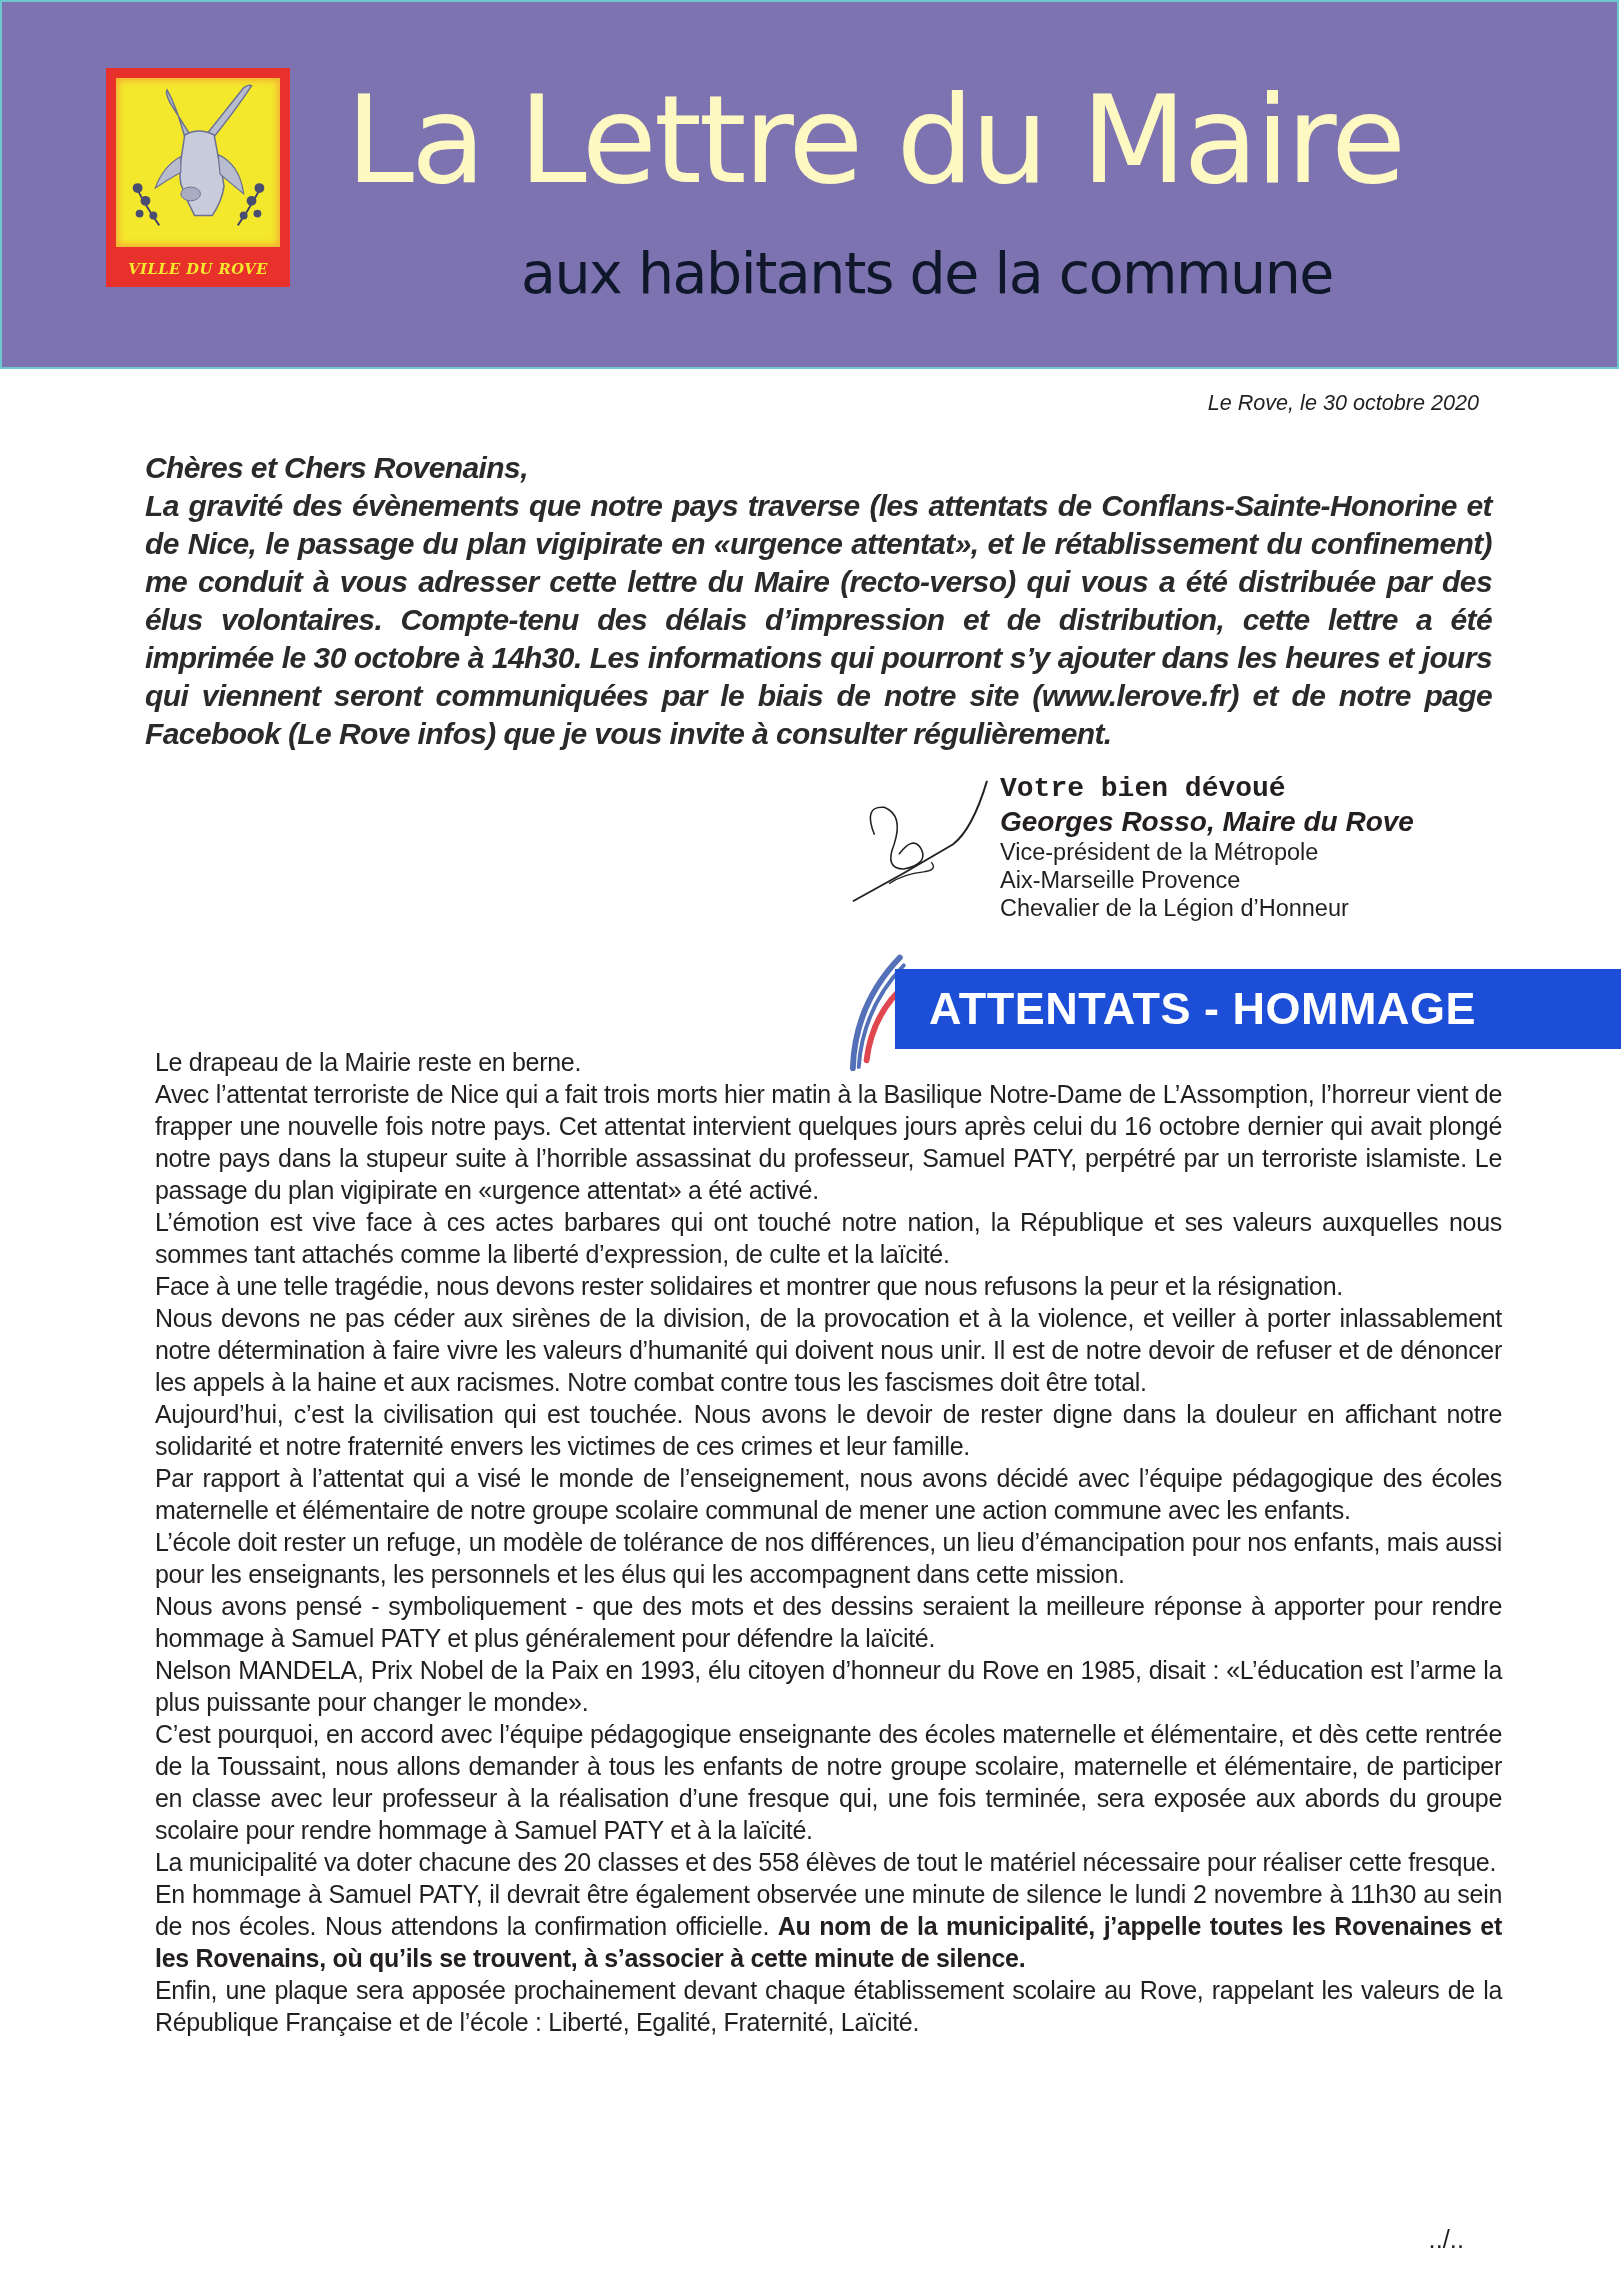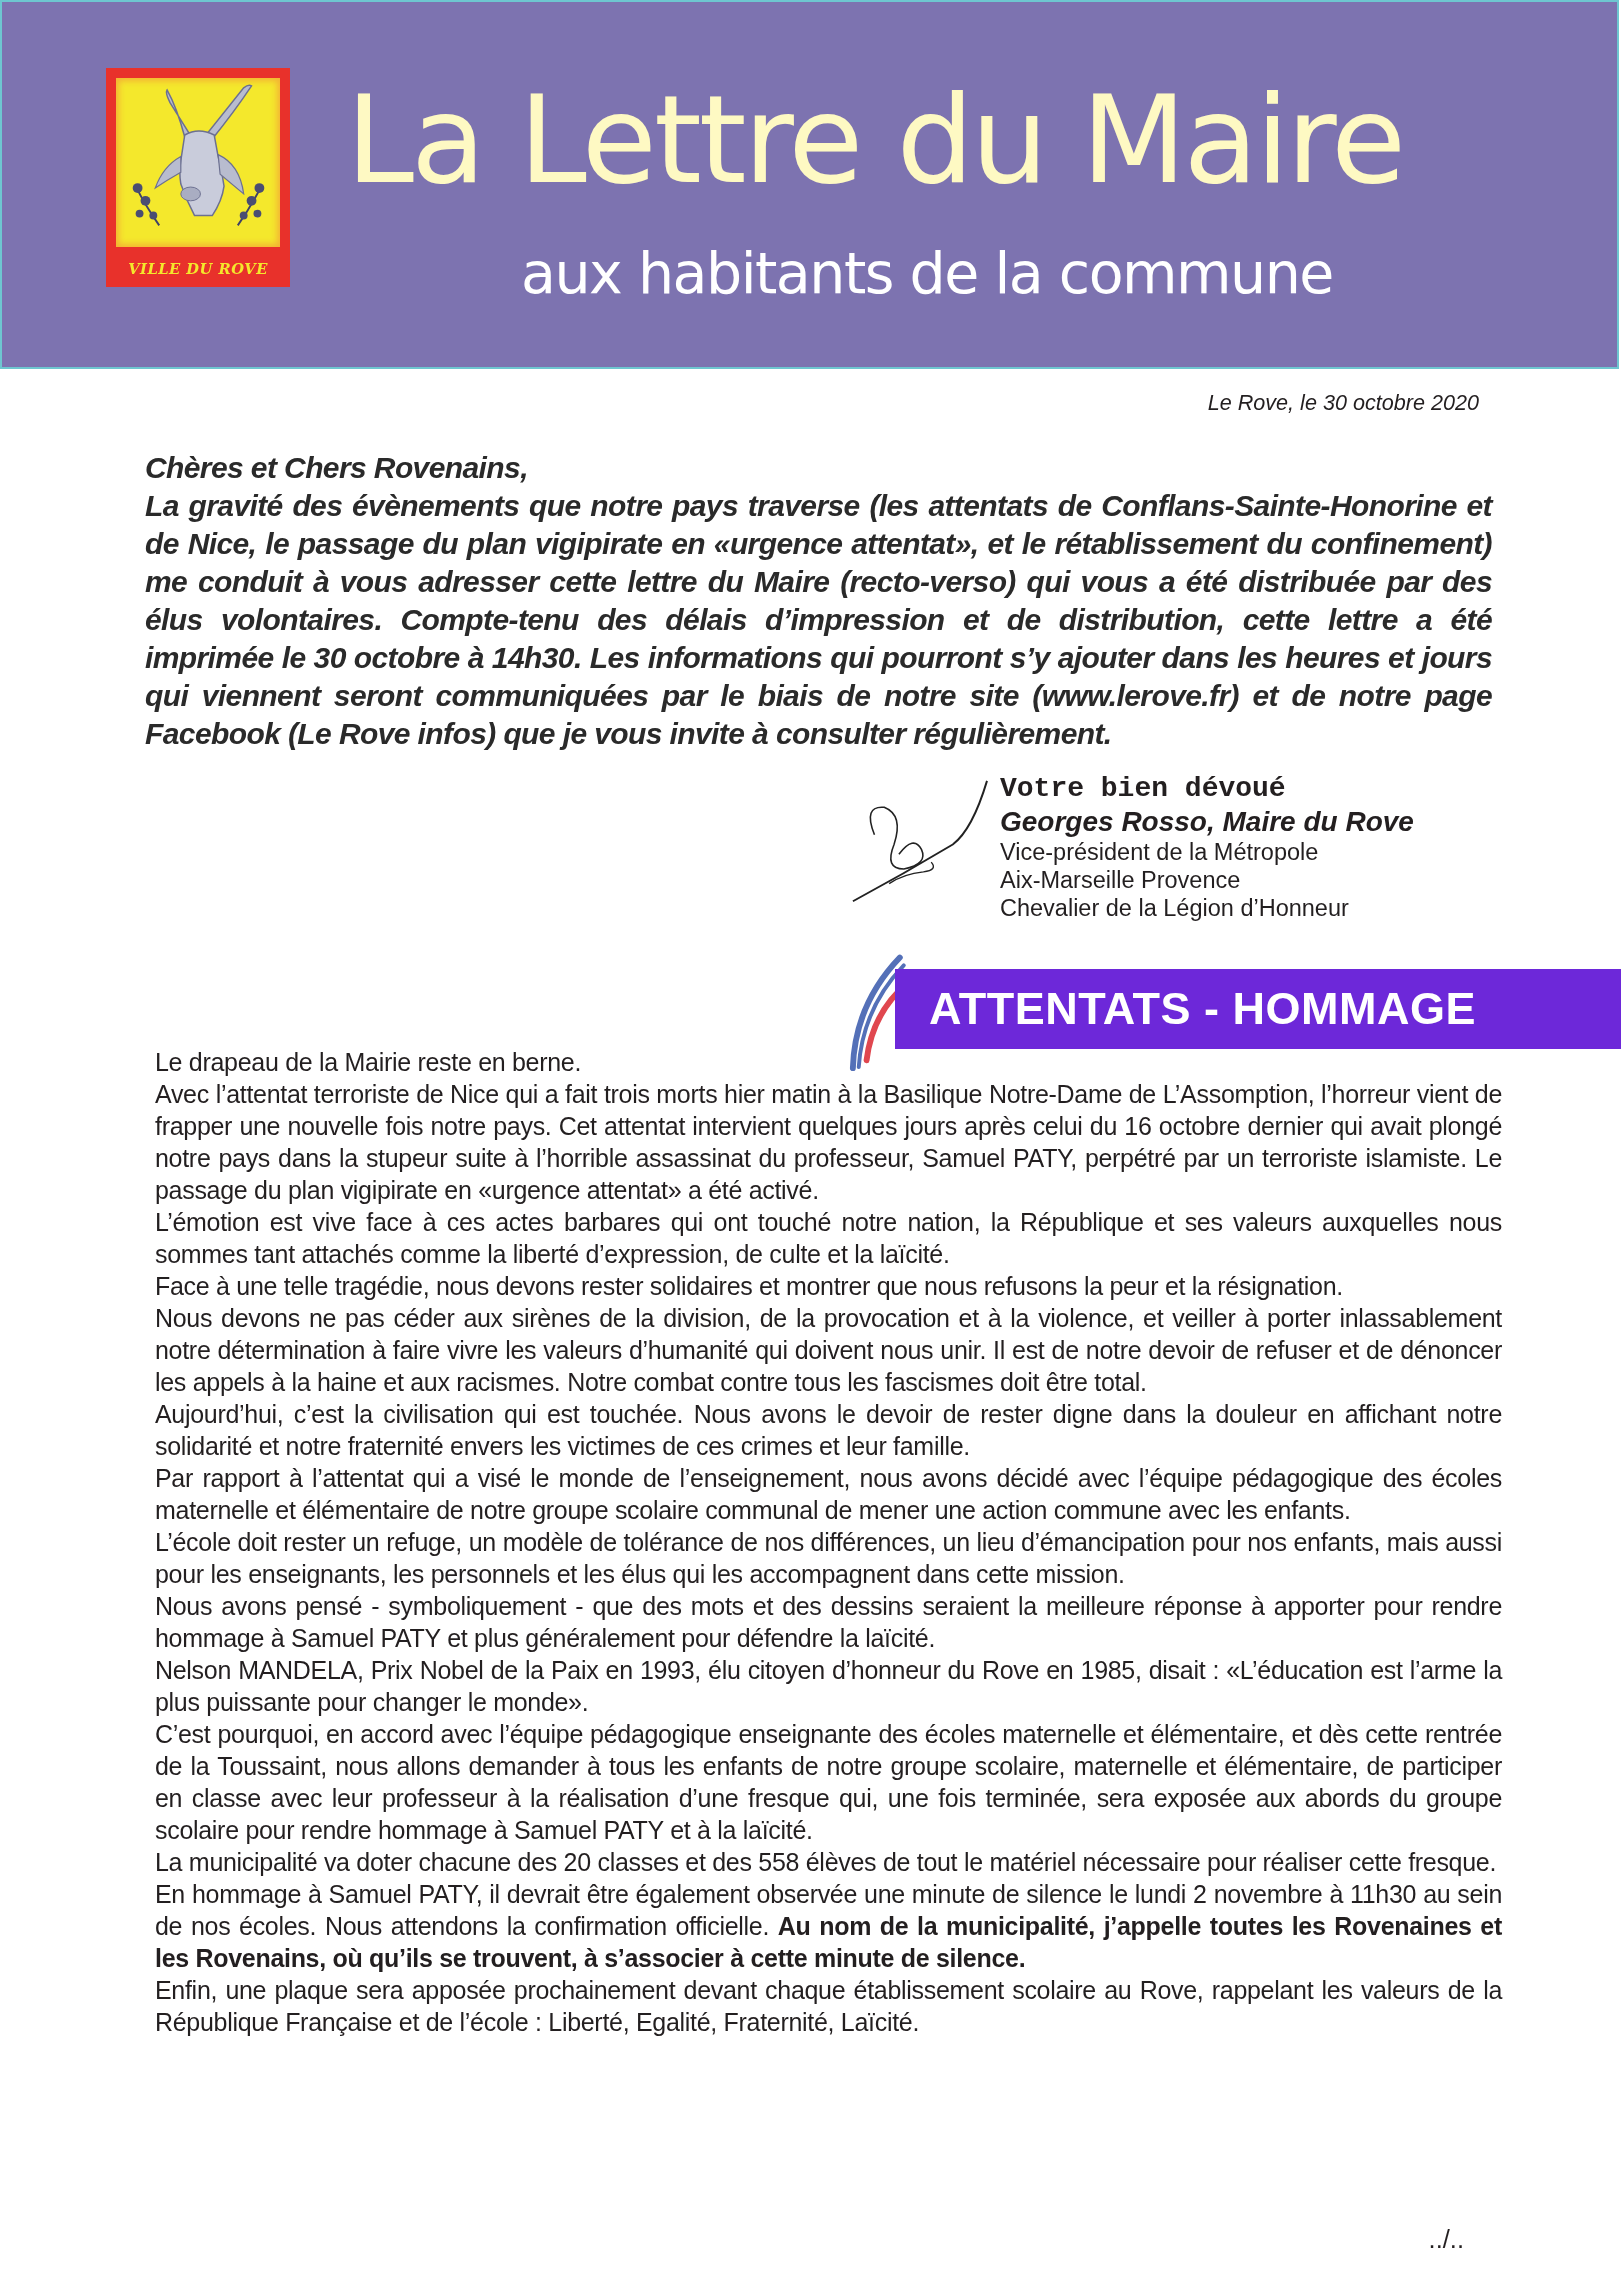--- a/index.html
+++ b/index.html
@@ -22,42 +22,42 @@
   .logo-caption {
     text-align: center; color: #f4e82c; font-family: "DejaVu Serif", serif; font-weight: bold;
     font-style: italic; font-size: 14.7px; margin-top: 13px; letter-spacing: 0.5px;
   }
   .title {
     position: absolute; left: 328px; top: 61px; color: #fef9c3;
     font-family: "DejaVu Sans", sans-serif; font-size: 122px; line-height: 1; letter-spacing: -2.9px;
     font-weight: normal; margin: 16px;
   }
   .subtitle {
-    position: absolute; left: 519px; top: 243px; color: #ffffff;
+    position: absolute; left: 519px; top: 243px; color: #0f172a;
     font-family: "DejaVu Sans", sans-serif; font-size: 57px; line-height: 1; letter-spacing: -1.5px;
   }
   .date-line {
     position: absolute; right: 142px; top: 390px; font-style: italic; font-size: 21.6px; color: #231f20;
   }
   .intro {
     position: absolute; left: 145px; top: 449px; width: 1347px;
     font-weight: bold; font-style: italic; font-size: 30px; line-height: 38px; color: #2a2a2a;
     letter-spacing: -0.6px;
   }
   .intro p { margin: 0; }
   .intro .justify { text-align: justify; }
   .signature-block {
     position: absolute; left: 1000px; top: 772px; font-size: 23.5px; line-height: 28px; color: #231f20;
   }
   .sig-closing { font-weight: bold; font-size: 28px; line-height: 33px; font-family: Liberation Mono, monospace; }
   .sig-name { font-weight: bold; font-style: italic; font-size: 28px; line-height: 33px; }
   .sig-scribble { position: absolute; left: 845px; top: 776px; width: 147px; height: 137px; }
   .ribbon { position: absolute; left: 843px; top: 936px; width: 98px; height: 137px; }
   .section-band {
-    position: absolute; left: 895px; top: 969px; width: 726px; height: 80px; background: #6d28d9;
+    position: absolute; left: 895px; top: 969px; width: 726px; height: 80px; background: #1d4ed8;
   }
   .section-title {
     position: absolute; left: 34px; top: 7.8px; color: #ffffff; font-weight: bold; font-size: 45px;
     line-height: 63px; letter-spacing: 0.5px;
   }
   .body-text {
     position: absolute; left: 145px; top: 1046px; width: 1347px;
     font-size: 25px; line-height: 32px; color: #231f20; letter-spacing: -0.3px; margin-left: 10px;
   }
   .body-text p { margin: 0; text-align: justify; }

